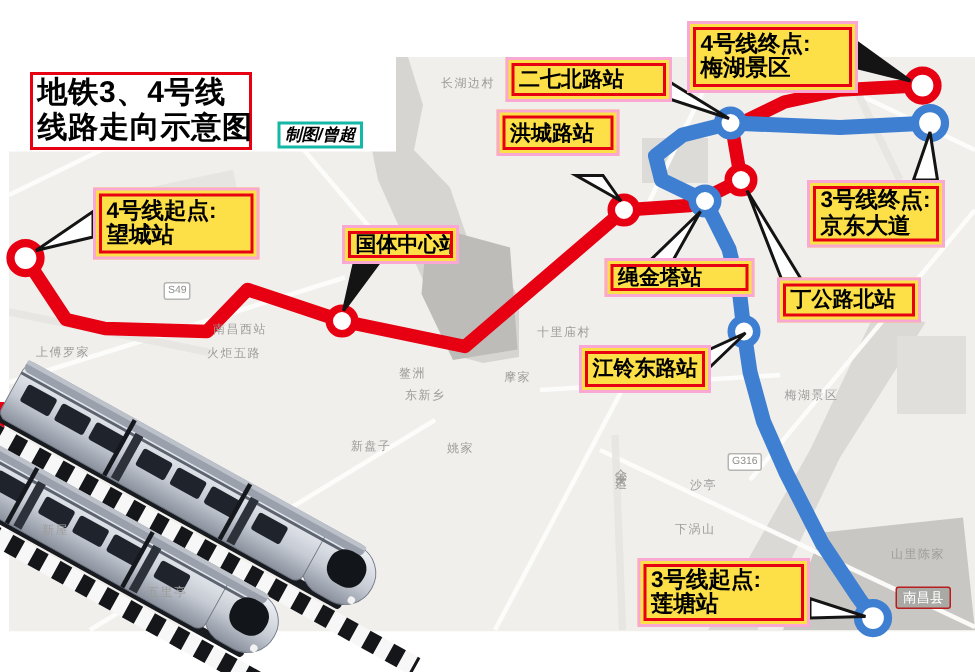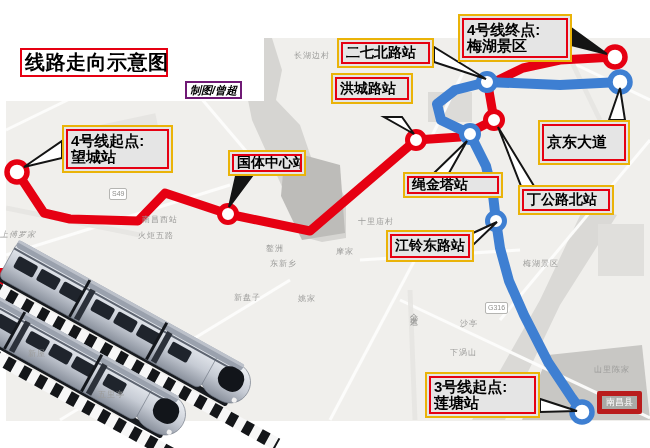--- a/index.html
+++ b/index.html
@@ -2,40 +2,40 @@
 <html><head>
 <meta charset="utf-8">
 <style>
   html,body{margin:0;padding:0;background:#ffffff;}
   #canvas{position:relative;width:650px;height:448px;background:#ffffff;overflow:hidden;
           font-family:"Liberation Sans","DejaVu Sans",sans-serif;}
   #mapsvg{position:absolute;left:0;top:0;}
   .layer{position:absolute;left:0;top:0;width:650px;height:448px;pointer-events:none;}
 
   
-  .sbox{position:absolute;box-sizing:border-box;background:#e5e5e5;border:2px solid #eab308;padding:2px;}
+  .sbox{position:absolute;box-sizing:border-box;background:#fde047;border:2px solid #f9a8d4;padding:2px;}
   .sbox .inner{box-sizing:border-box;height:100%;border:2px solid #e60012;display:flex;
                flex-direction:column;justify-content:center;padding:0 3px;
                font-weight:700;color:#000;font-size:14px;line-height:1.1;white-space:nowrap;overflow:hidden;}
   .sbox.two .inner{font-size:15px;}
 
   
   #title-box{position:absolute;left:20px;top:48px;width:148px;box-sizing:border-box;
              border:2px solid #e60012;background:rgba(255,255,255,.85);padding:1px 3px;
              font-weight:700;color:#000;font-size:20px;line-height:1.15;letter-spacing:.5px;white-space:nowrap;}
-  #credit-box{position:absolute;left:185px;top:81px;box-sizing:border-box;border:2px solid #701a75;
+  #credit-box{position:absolute;left:185px;top:81px;box-sizing:border-box;border:2px solid #14b8a6;
               background:#fff;padding:0 3px;font-weight:700;font-style:italic;color:#000;
               font-size:11px;line-height:14px;white-space:nowrap;}
 
   
   .mlabel{position:absolute;font-size:8px;color:#9c9c9a;white-space:nowrap;letter-spacing:1px;}
   .mlabel.vertical{writing-mode:vertical-rl;letter-spacing:2px;}
   .badge{position:absolute;font-size:7px;line-height:10px;padding:0 2px;border-radius:2px;
          background:#ffffff;border:1px solid #b5b5b2;color:#8f8f8c;white-space:nowrap;}
-  .badge.dark{background:#a9a9a6;border:5px solid #b91c1c;color:#ffffff;font-size:9px;line-height:13px;padding:0 4px;}
+  .badge.dark{background:#a9a9a6;border:1px solid #b91c1c;color:#ffffff;font-size:9px;line-height:13px;padding:0 4px;}
 </style>
 </head>
 <body>
 
 <div id="canvas">
 
   <svg id="mapsvg" width="650" height="448" viewBox="0 0 650 448">
     <defs>
       <linearGradient id="silver" x1="0" y1="0" x2="0" y2="1">
         <stop offset="0" stop-color="#eef1f5"></stop>
@@ -141,21 +141,21 @@
         <polygon points="434,173 449,173 467,141" fill="#ffffff" stroke="#141414" stroke-width="2" stroke-linejoin="miter"></polygon>
         <polygon points="521,186 534,186 498,127" fill="#ffffff" stroke="#141414" stroke-width="2" stroke-linejoin="miter"></polygon>
         <polygon points="473,233 473,245 497,222" fill="#ffffff" stroke="#141414" stroke-width="2" stroke-linejoin="miter"></polygon>
         <polygon points="540,399 540,412 577,411" fill="#ffffff" stroke="#141414" stroke-width="2" stroke-linejoin="miter"></polygon>
       </g>
   </svg>
 
   <div class="layer" id="maplabels-layer">
       <div class="mlabel" style="left: 294px; top: 50px;">长湖边村</div>
       <div class="mlabel" style="left: 142px; top: 214px;">南昌西站</div>
-      <div class="mlabel" style="left: 0; top: 229px; font-style: italic;">上傅罗家</div>
+      <div class="mlabel" style="left: 24px; top: 229px;">上傅罗家</div>
       <div class="mlabel" style="left: 138px; top: 230px;">火炬五路</div>
       <div class="mlabel" style="left: 266px; top: 243px;">鳌洲</div>
       <div class="mlabel" style="left: 270px; top: 258px;">东新乡</div>
       <div class="mlabel" style="left: 336px; top: 246px;">摩家</div>
       <div class="mlabel" style="left: 358px; top: 216px;">十里庙村</div>
       <div class="mlabel" style="left: 234px; top: 292px;">新盘子</div>
       <div class="mlabel" style="left: 298px; top: 293px;">姚家</div>
       <div class="mlabel" style="left: 28px; top: 348px;">新屋</div>
       <div class="mlabel" style="left: 62px; top: 389px; margin-left: 36px;">五里亭</div>
       <div class="mlabel" style="left: 460px; top: 318px; font-family: Liberation Serif, serif;">沙亭</div>
@@ -173,38 +173,39 @@
         <div class="inner">
           <div>4号线起点:</div>
           <div>望城站</div>
         </div>
       </div>
       <div class="sbox" style="left: 228px; top: 150px; width: 78px; height: 26px;">
         <div class="inner">
           <div>国体中心站</div>
         </div>
       </div>
-      <div class="sbox" style="left: 337px; top: 38px; width: 97px; height: 30px;">
+      <div class="sbox" style="left: 337px; top: 38px; width: 111px; height: 30px;">
         <div class="inner">
           <div>二七北路站</div>
         </div>
       </div>
       <div class="sbox two" style="left: 458px; top: 14px; width: 114px; height: 48px;">
         <div class="inner">
           <div>4号线终点:</div>
           <div>梅湖景区</div>
         </div>
       </div>
       <div class="sbox" style="left: 331px; top: 73px; width: 82px; height: 31px;">
         <div class="inner">
           <div>洪城路站</div>
         </div>
       </div>
       <div class="sbox two" style="left: 538px; top: 120px; width: 92px; height: 45px;">
         <div class="inner">
+          <div>3号线终点:</div>
           <div>京东大道</div>
         </div>
       </div>
       <div class="sbox" style="left: 403px; top: 172px; width: 100px; height: 26px;">
         <div class="inner">
           <div>绳金塔站</div>
         </div>
       </div>
       <div class="sbox" style="left: 386px; top: 230px; width: 88px; height: 32px;">
         <div class="inner">
@@ -218,17 +219,18 @@
       </div>
       <div class="sbox two" style="left: 425px; top: 372px; width: 115px; height: 46px;">
         <div class="inner">
           <div>3号线起点:</div>
           <div>莲塘站</div>
         </div>
       </div>
     </div>
 
   <div id="title-box">
+    <div>地铁3、4号线</div>
     <div>线路走向示意图</div>
   </div>
   <div id="credit-box">制图/曾超</div>
 
 </div>
 
 </body></html>

